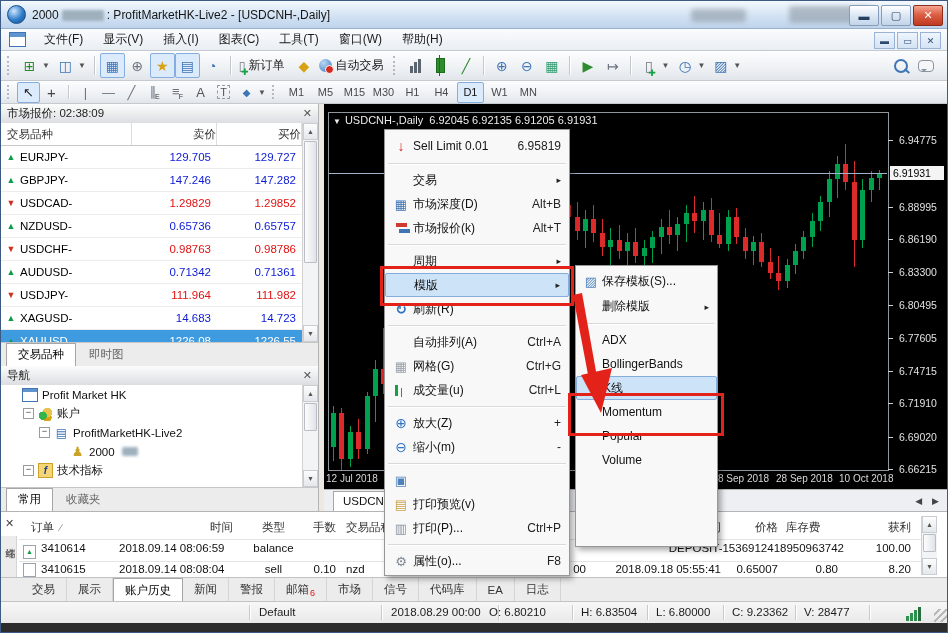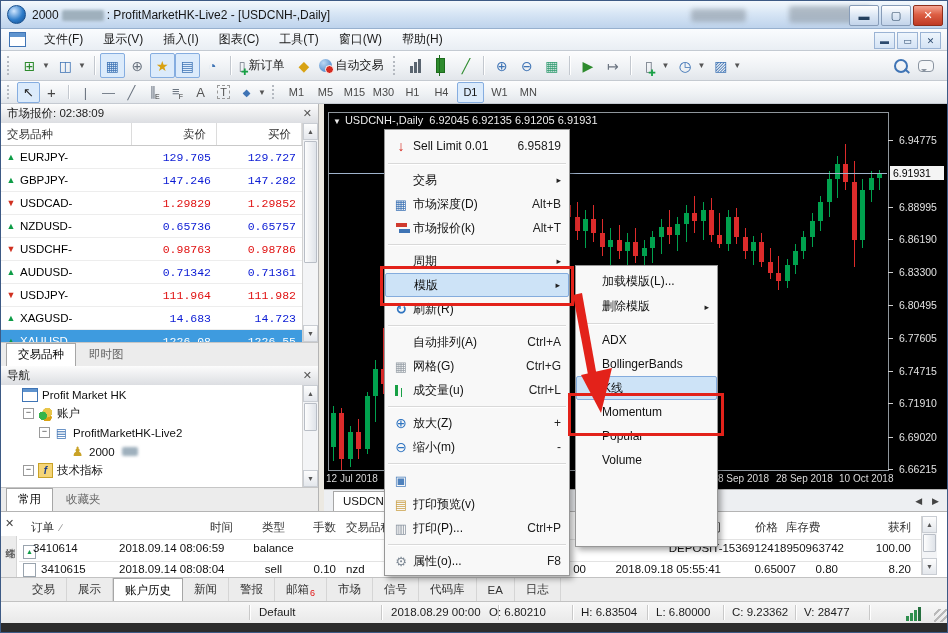--- a/index.html
+++ b/index.html
@@ -65,26 +65,26 @@
   .panel{position:absolute;left:0;width:318px;background:#f1f1f1;border-right:1px solid #b4b4b4;box-sizing:border-box;}
   #market-watch{top:103px;height:262px;}
   #navigator{top:365px;height:145px;}
   .panel-header{height:19px;background:linear-gradient(#fcfcfc,#dcdee2);border-bottom:1px solid #b4b4b4;
     display:flex;align-items:center;padding:0 6px;font-size:11.5px;color:#222;}
   .panel-close{margin-left:auto;font-size:11px;color:#555;font-weight:bold;}
   .mw-table{position:absolute;top:19px;left:0;width:302px;bottom:24px;background:#fff;overflow:hidden;}
   .mw-head{display:flex;height:22px;align-items:center;border-bottom:1px solid #c9c9c9;font-size:11.5px;color:#333;}
   .mw-head span{box-sizing:border-box;border-right:1px solid #dcdcdc;height:100%;display:flex;align-items:center;}
   .h-sym{width:131px;padding-left:6px;}
-  .h-bid,.h-ask{width:85px;justify-content:flex-end;padding-right:10px;}
+  .h-bid,.h-ask{width:85px;justify-content:flex-end;padding-right:0;}
   .mw-row{display:flex;height:22px;align-items:center;border-bottom:1px solid #ededed;font-size:11.5px;}
   .mw-sym{width:131px;padding-left:5px;display:flex;gap:4px;align-items:center;color:#000;box-sizing:border-box;}
   .dir{font-size:9px;width:10px;text-align:center;}
   .dir.up{color:#0d9c46;} .dir.down{color:#d03020;}
-  .mw-bid,.mw-ask{width:85px;text-align:right;padding-right:6px;box-sizing:border-box;font-family:Liberation Mono, monospace;}
+  .mw-bid,.mw-ask{width:85px;text-align:right;padding-right:6px;box-sizing:border-box;}
   .price-up{color:#0b1bd4;} .price-down{color:#e01212;}
   .mw-row.selected{background:#3e9bdf;}
   .mw-row.selected .mw-sym,.mw-row.selected .mw-bid,.mw-row.selected .mw-ask{color:#fff;}
   .vscroll{position:absolute;right:0;width:16px;background:#f3f4f6;border-left:1px solid #d2d2d2;box-sizing:border-box;}
   .sb-btn{height:15px;border:1px solid #c9cdd3;background:linear-gradient(#fdfdfd,#e4e7ec);font-size:7px;color:#555;
     display:flex;align-items:center;justify-content:center;}
   .sb-thumb{margin:1px;height:38px;border:1px solid #b9bec6;background:linear-gradient(90deg,#fdfdfd,#dfe3e9);border-radius:1px;}
   .panel-tabs{position:absolute;left:0;right:0;bottom:0;height:24px;background:#ececec;border-top:1px solid #c6c6c6;
     display:flex;align-items:flex-end;padding-left:5px;gap:2px;box-sizing:border-box;}
   .ptab{padding:3px 11px 4px;font-size:11.5px;color:#666;}
@@ -688,37 +688,37 @@
     <span class="th" style="left:295px;width:40px;text-align:right">手数</span>
     <span class="th" style="left:345px">交易品种</span>
     <span class="th" style="left:600px;width:120px;text-align:right">时间</span>
     <span class="th" style="left:717px;width:60px;text-align:right">价格</span>
     <span class="th" style="left:767px;width:70px;text-align:center">库存费</span>
     <span class="th" style="left:840px;width:70px;text-align:right">获利</span>
     <div class="hline" style="top:27px"></div>
 
     <div class="trow tr1" style="left:0;right:0">
       <span class="tcell" style="left:22px"><span class="ticon up">▲</span></span>
-      <span class="tcell" style="left:32px">3410614</span>
+      <span class="tcell" style="left:40px">3410614</span>
       <span class="tcell" style="left:118px">2018.09.14 08:06:59</span>
       <span class="tcell" style="left:240px;width:65px;text-align:center">balance</span>
       <span class="tcell" style="left:593px;width:250px;text-align:right">DEPOSIT-1536912418950963742</span>
       <span class="tcell" style="left:840px;width:70px;text-align:right">100.00</span>
     </div>
     <div class="hline" style="top:49px"></div>
     <div class="trow tr2" style="left:0;right:0">
       <span class="tcell" style="left:22px"><span class="ticon"></span></span>
       <span class="tcell" style="left:40px">3410615</span>
       <span class="tcell" style="left:118px">2018.09.14 08:08:04</span>
       <span class="tcell" style="left:240px;width:65px;text-align:center">sell</span>
       <span class="tcell" style="left:295px;width:40px;text-align:right">0.10</span>
       <span class="tcell" style="left:345px">nzd</span>
       <span class="tcell" style="left:545px;width:40px;text-align:right">00</span>
       <span class="tcell" style="left:600px;width:120px;text-align:right">2018.09.18 05:55:41</span>
-      <span class="tcell" style="left:735px;width:60px;text-align:right">0.65007</span>
+      <span class="tcell" style="left:717px;width:60px;text-align:right">0.65007</span>
       <span class="tcell" style="left:767px;width:70px;text-align:right">0.80</span>
       <span class="tcell" style="left:840px;width:70px;text-align:right">8.20</span>
     </div>
 
     <div class="vscroll" style="top:4px;bottom:2px;right:12px;width:16px">
       <div class="sb-btn">▲</div>
       <div class="sb-thumb" style="height:16px"></div>
       <div class="sb-btn" style="position:absolute;bottom:0;left:0;right:0">▼</div>
     </div>
   </div>
@@ -866,22 +866,22 @@
       <div class="msep"></div>
       <div class="mi">
         <span class="ico ic-properties"></span>
         <span class="lbl">属性(o)...</span>
         <span class="sc">F8</span>
       </div>
     </div>
 
   <div id="submenu" class="cmenu">
       <div class="mi" style="height: 25px;">
-        <span class="ico"></span>
-        <span class="lbl">加载模版(L)...</span>
+        <span class="ico ic-save-template"></span>
+        <span class="lbl">保存模板(S)...</span>
       </div>
       <div class="mi" style="height: 25px;">
         <span class="ico"></span>
         <span class="lbl">删除模版</span>
         <span class="sub-arrow">▸</span>
       </div>
       <div class="msep"></div>
       <div class="mi">
         <span class="ico"></span>
         <span class="lbl">ADX</span>

